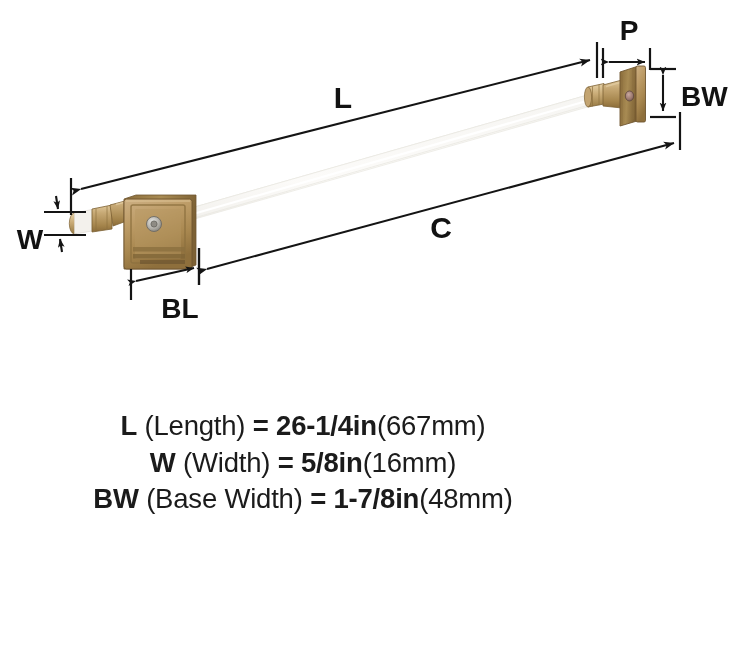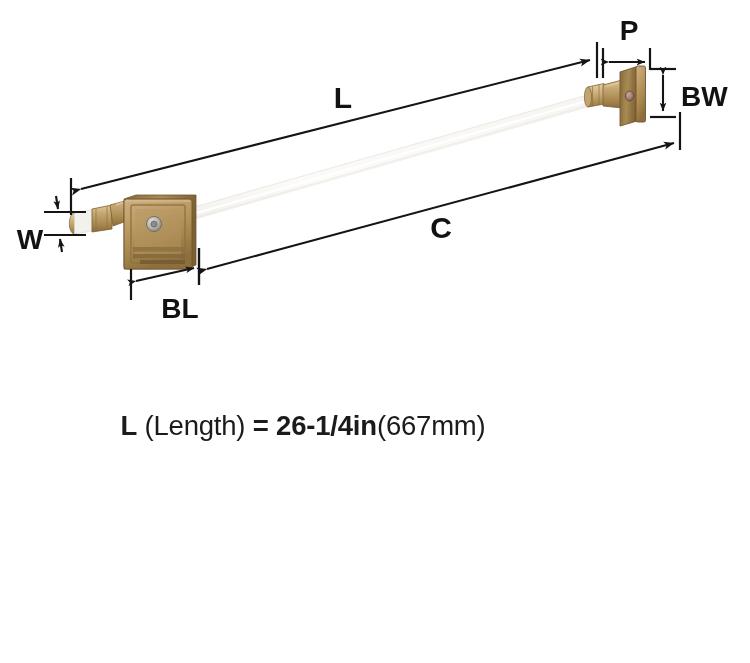--- a/index.html
+++ b/index.html
@@ -251,18 +251,24 @@
     </g>
   </svg>
 </div>
 
 <div id="spec-list">
 
   <div class="spec-row">
     <span class="spec-abbr">L</span><span class="spec-name"> (Length) </span><span class="spec-eq">=</span> <span class="spec-imperial">26-1/4in</span><span class="spec-metric">(667mm)</span>
   </div>
 
-
-
-
-
+  <div class="spec-row">
+    <span class="spec-abbr">W</span><span class="spec-name"> (Width) </span><span class="spec-eq">=</span> <span class="spec-imperial">5/8in</span><span class="spec-metric">(16mm)</span>
+  </div>
+
+
+
+
+  <div class="spec-row">
+    <span class="spec-abbr">BW</span><span class="spec-name"> (Base Width) </span><span class="spec-eq">=</span> <span class="spec-imperial">1-7/8in</span><span class="spec-metric">(48mm)</span>
+  </div>
 
 </div>
 
 </body></html>

